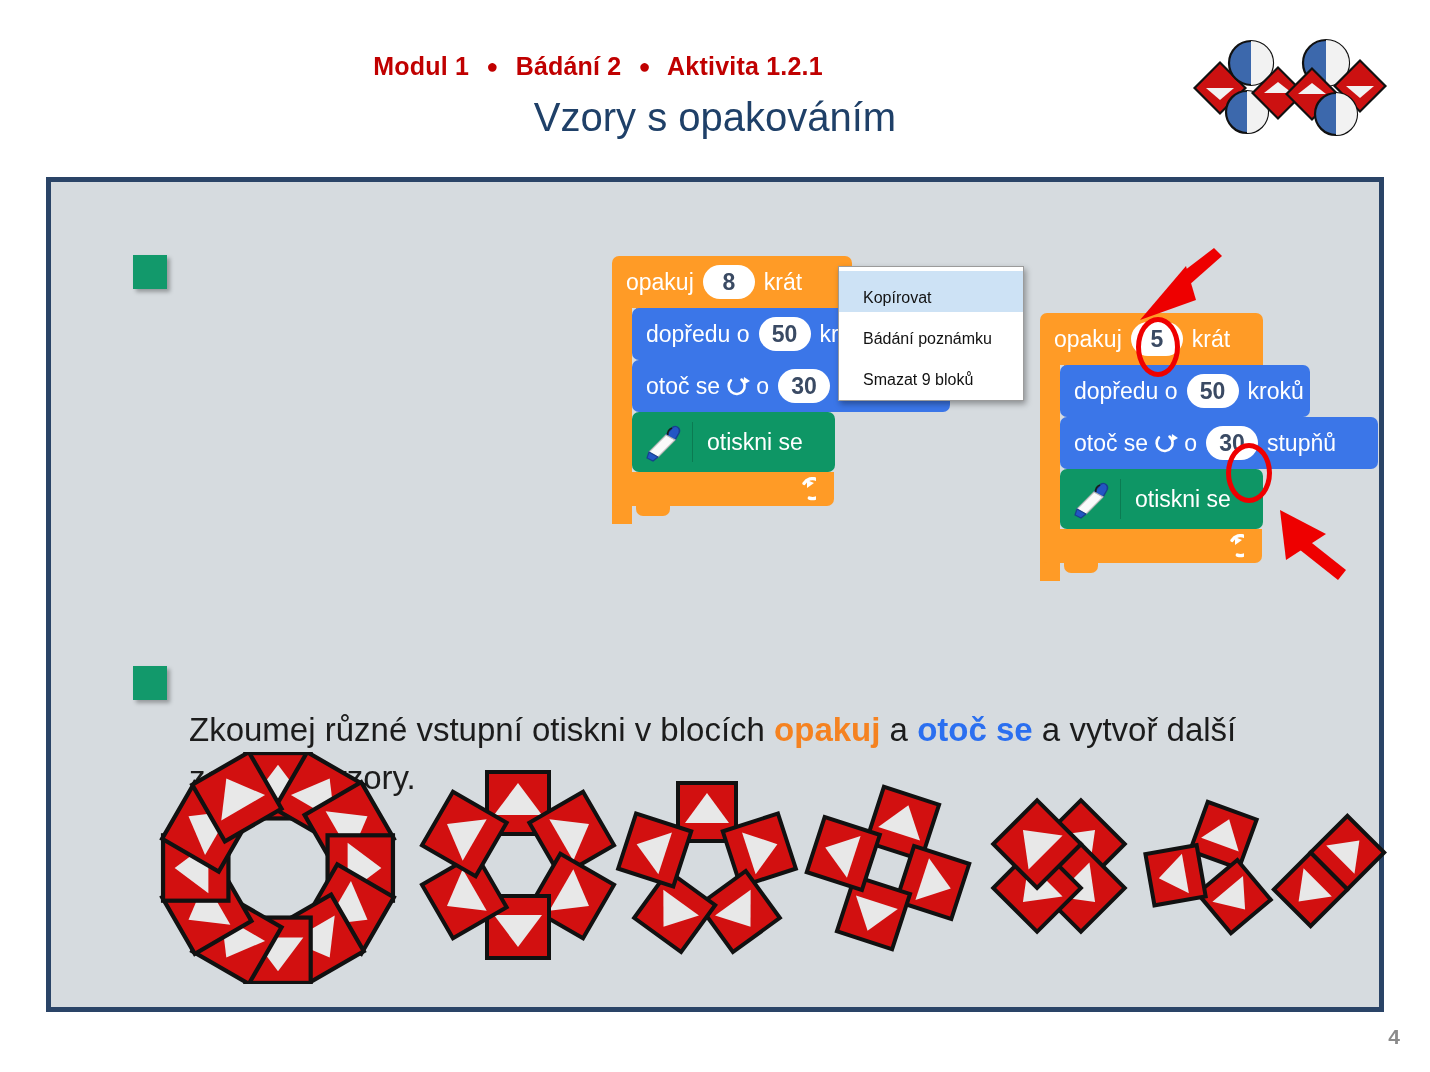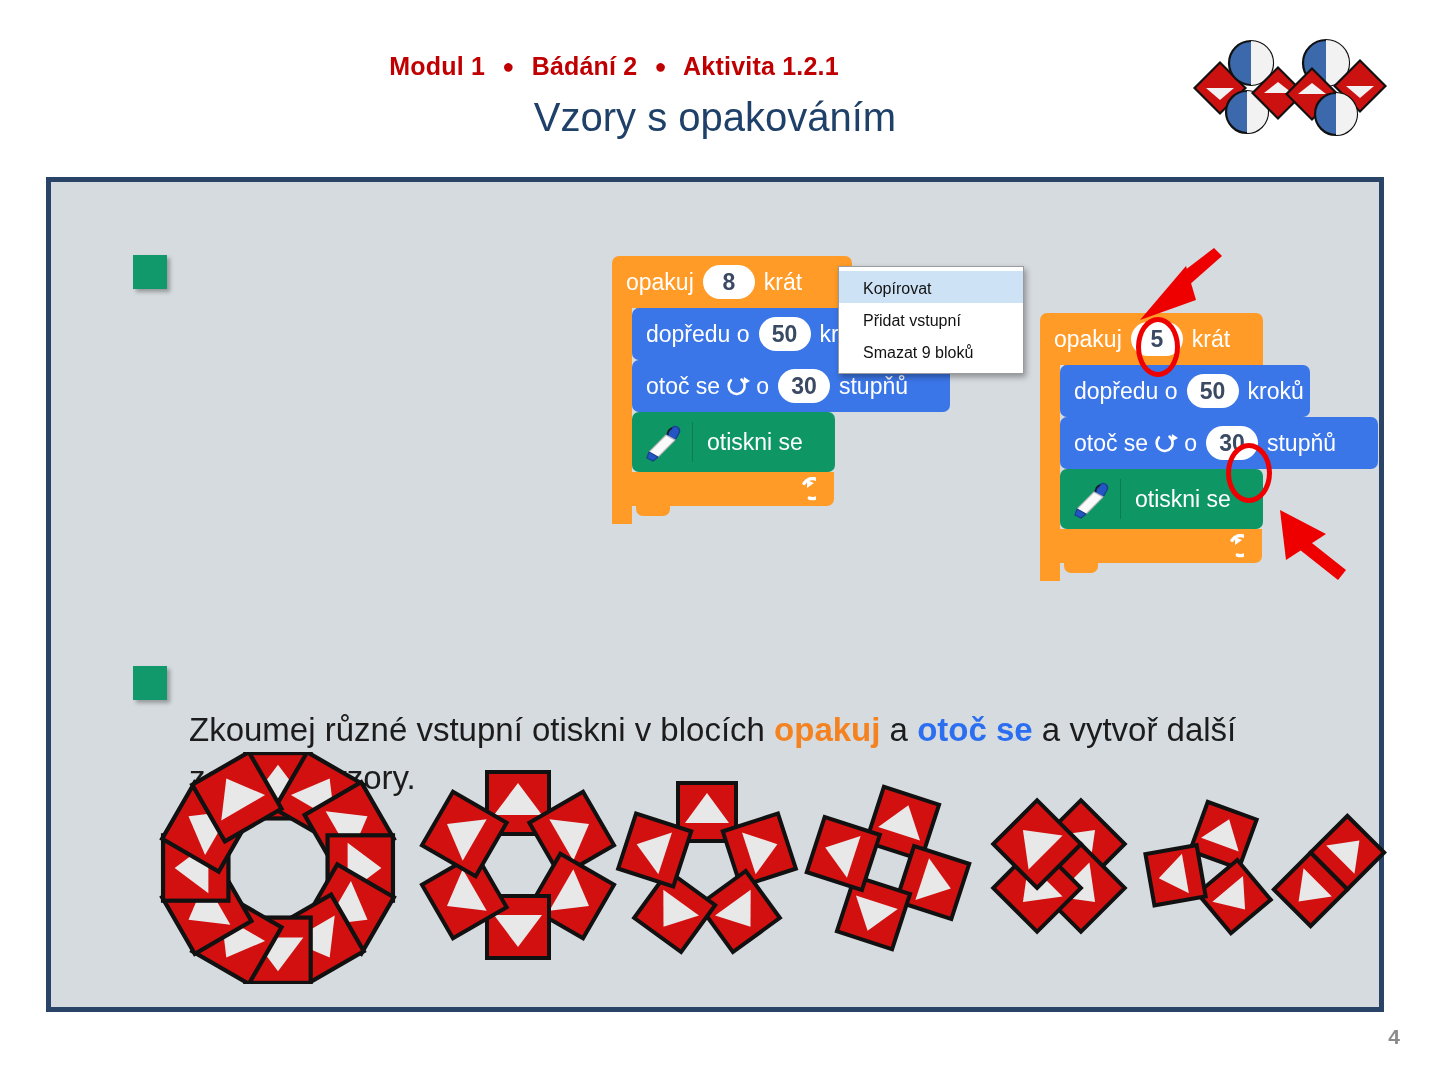--- a/index.html
+++ b/index.html
@@ -17,21 +17,21 @@
 
   
   #header {
     position: absolute;
     left: 0; top: 0;
     width: 1430px;
     height: 165px;
   }
   #breadcrumb {
     position: absolute;
-    left: 16px; top: 52px;
+    left: 0; top: 52px;
     width: 1196px;
     text-align: center;
     color: #C00000;
     font-size: 25px;
     font-weight: bold;
     letter-spacing: 0.2px;
   }
   #breadcrumb .sep {
     display: inline-block;
     margin: 0 10px;
@@ -174,21 +174,21 @@
     background: #FFFFFF;
     border: 1px solid #9B9B9B;
     box-shadow: 2px 3px 6px rgba(0,0,0,0.35);
     padding: 4px 0 6px 0;
     box-sizing: border-box;
     z-index: 40;
   }
   .menu-item {
     font-size: 16px;
     color: #121212;
-    padding: 9px 6px 5px 24px;
+    padding: 18px 6px 5px 24px;
     font-family: "Liberation Sans", sans-serif;
     white-space: nowrap;
   }
   .menu-item.highlight { background: #CDE2F5; }
 
   
   .red-ellipse {
     position: absolute;
     border: 5px solid #EF0000;
     border-radius: 50%;
@@ -337,21 +337,21 @@
     <svg width="28" height="24" viewBox="0 0 28 24">
       <path d="M4,6 a10,10 0 1 0 10,12" fill="none" stroke="#ffffff" stroke-width="3.4" stroke-linecap="round" transform="rotate(200 14 12)"></path>
       <polygon points="19,3 26,6 19,11" fill="#ffffff"></polygon>
     </svg>
   </div>
   <div class="cblock-tab" style="left:24px; top:250px;"></div>
 </div>
 
 <div id="context-menu">
   <div class="menu-item highlight">Kopírovat</div>
-  <div class="menu-item">Přidat vstupní</div>
+  <div class="menu-item">Bádání poznámku</div>
   <div class="menu-item">Smazat 9 bloků</div>
 </div>
 
 <div class="scratch-stack" id="stack-right" style="left:1040px; top:313px; width:340px; height:330px;">
 
   <div class="blk orange" style="position:absolute; left:0; top:0; width:223px; height:52px; border-radius:7px 7px 0 0; padding-left:14px;">
     <span>opakuj</span>
     <span class="oval">5</span>
     <span>krát</span>
   </div>

